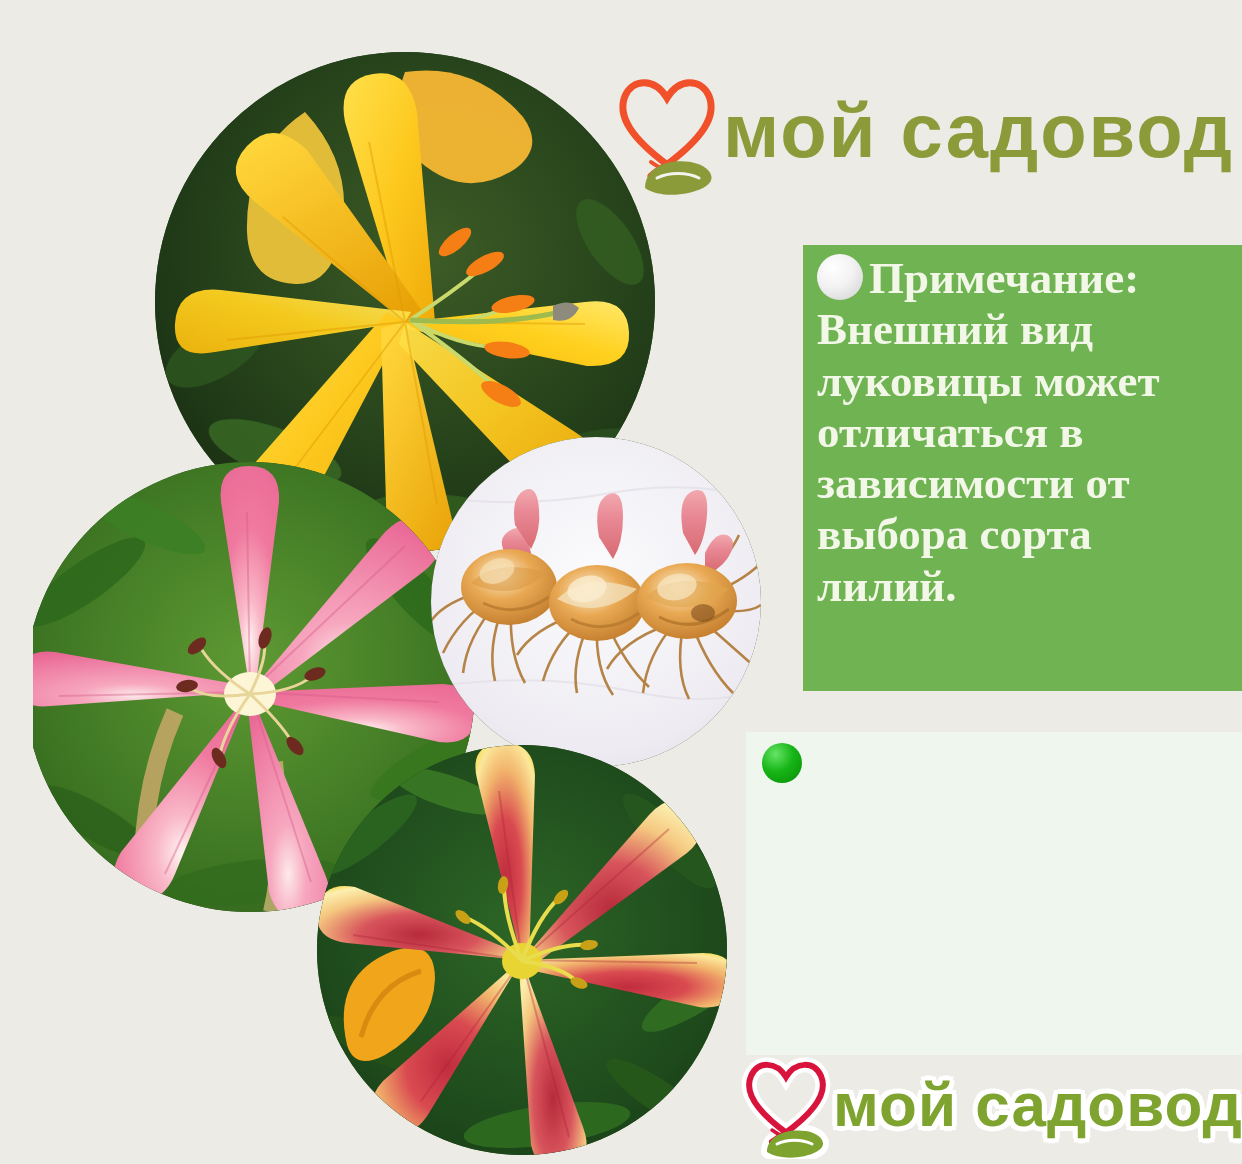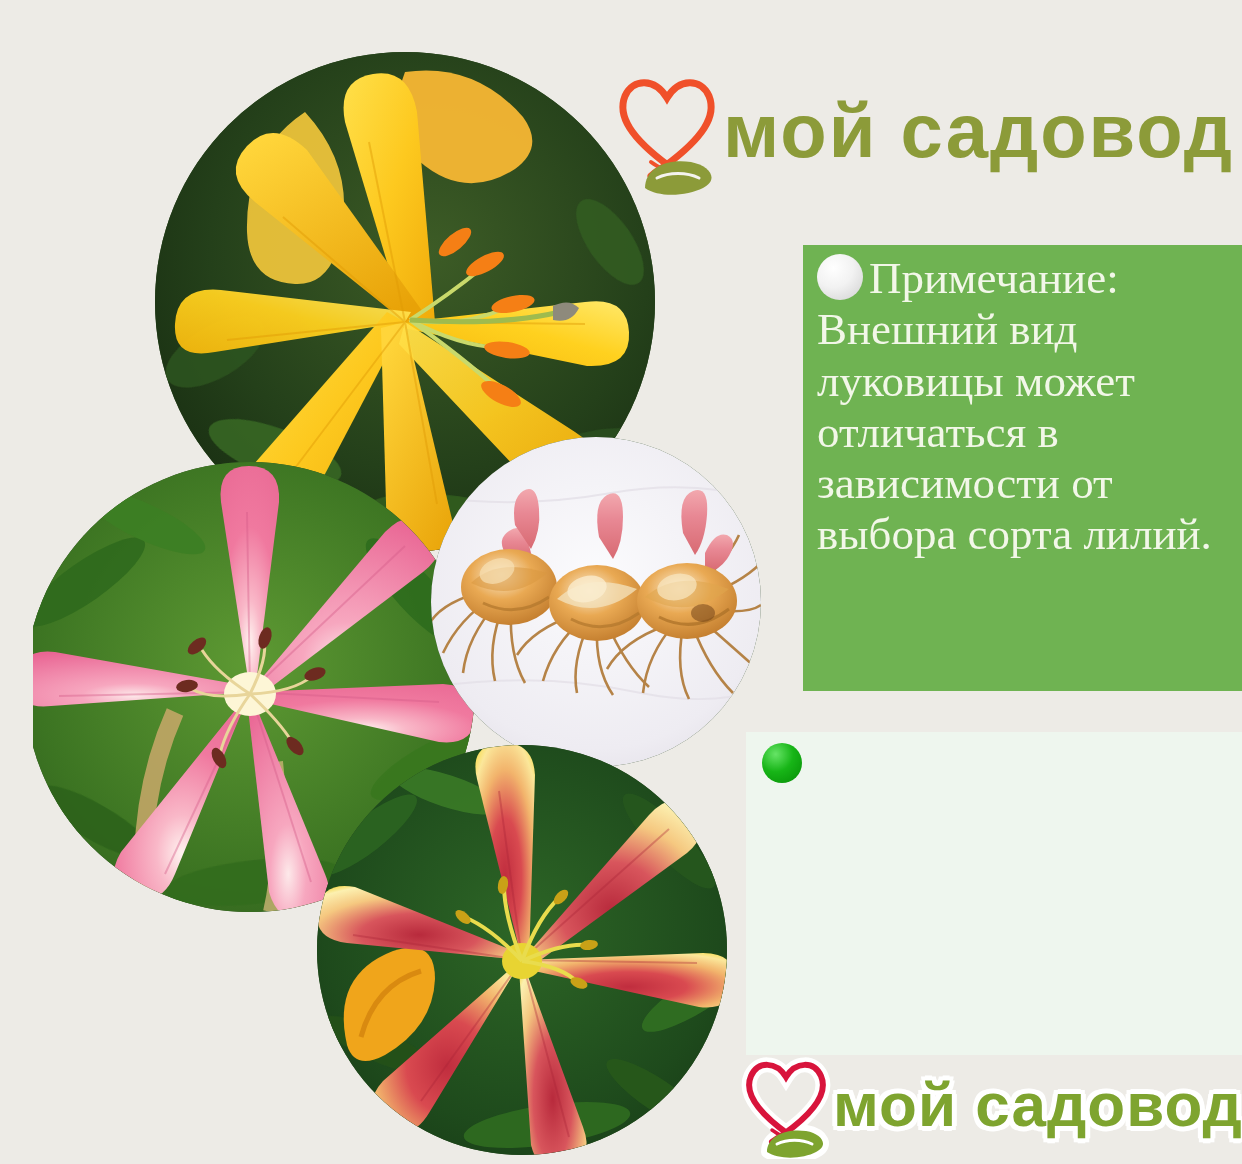--- a/index.html
+++ b/index.html
@@ -100,21 +100,21 @@
     position: absolute;
     left: 713px; top: 732px;
     width: 503px; height: 323px;
     background: #eef6ee;
     color: #5fa55f;
     font-size: 39px;
     line-height: 1.16;
     padding: 10px 8px 0 16px;
     box-sizing: border-box;
   }
-  .note-text { display: block; }
+  .note-text { display: block; font-weight: bold; }
 
   .bullet {
     display: inline-block;
     vertical-align: -7px;
     width: 46px;
     height: 46px;
     border-radius: 50%;
     margin-right: 6px;
   }
   .bullet.white {

